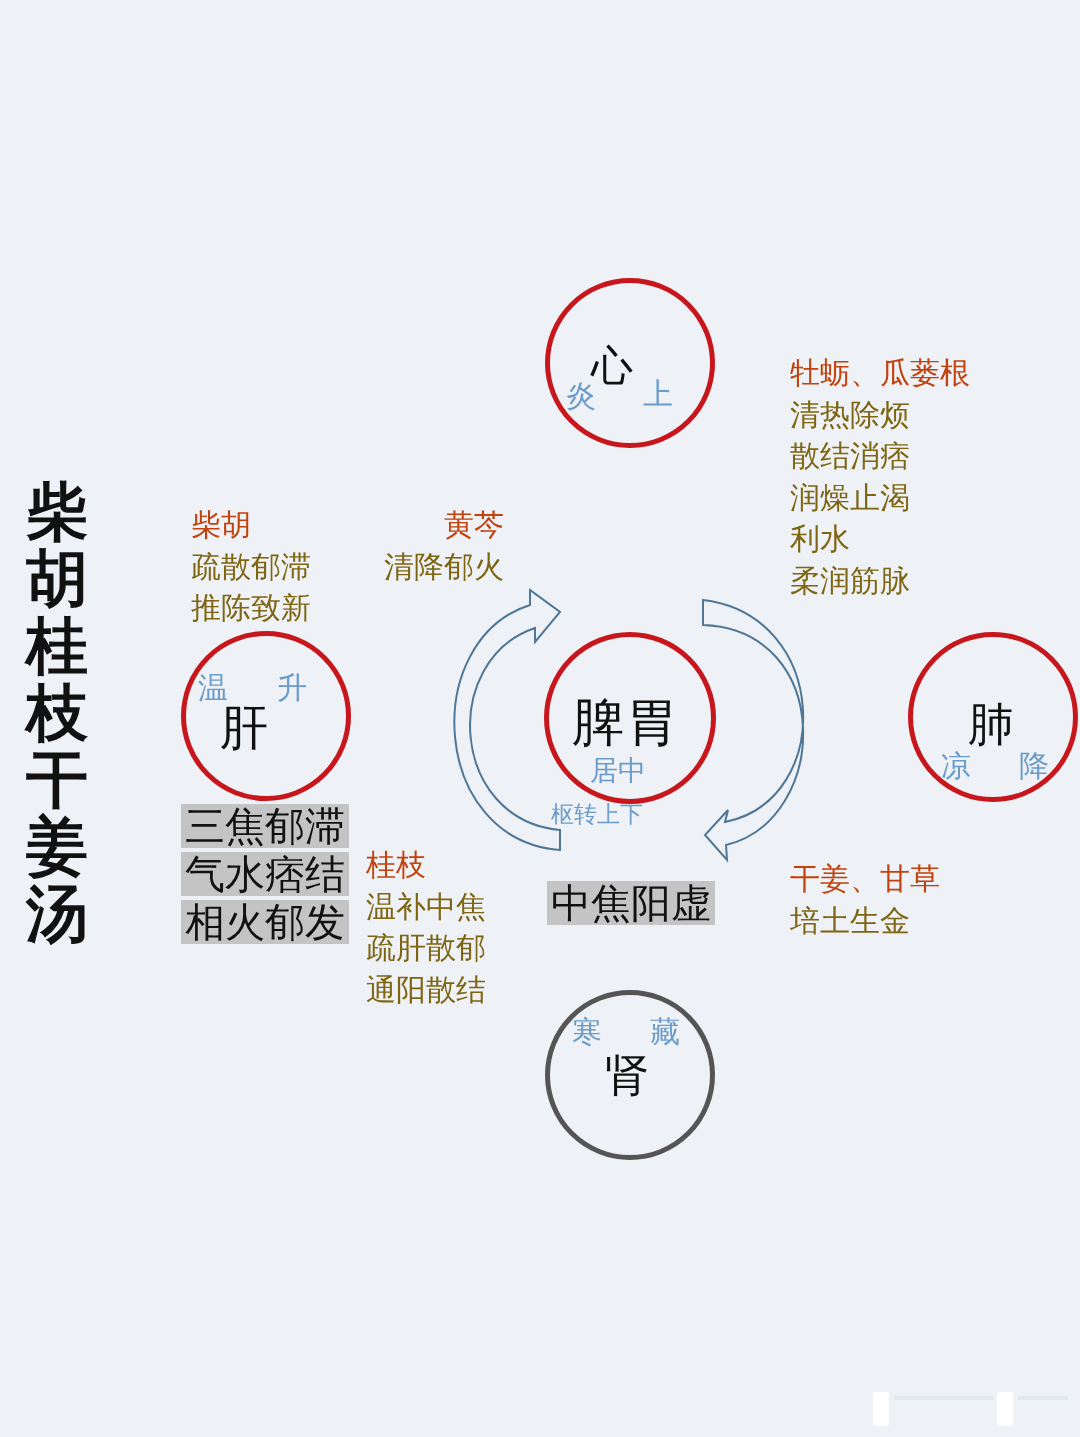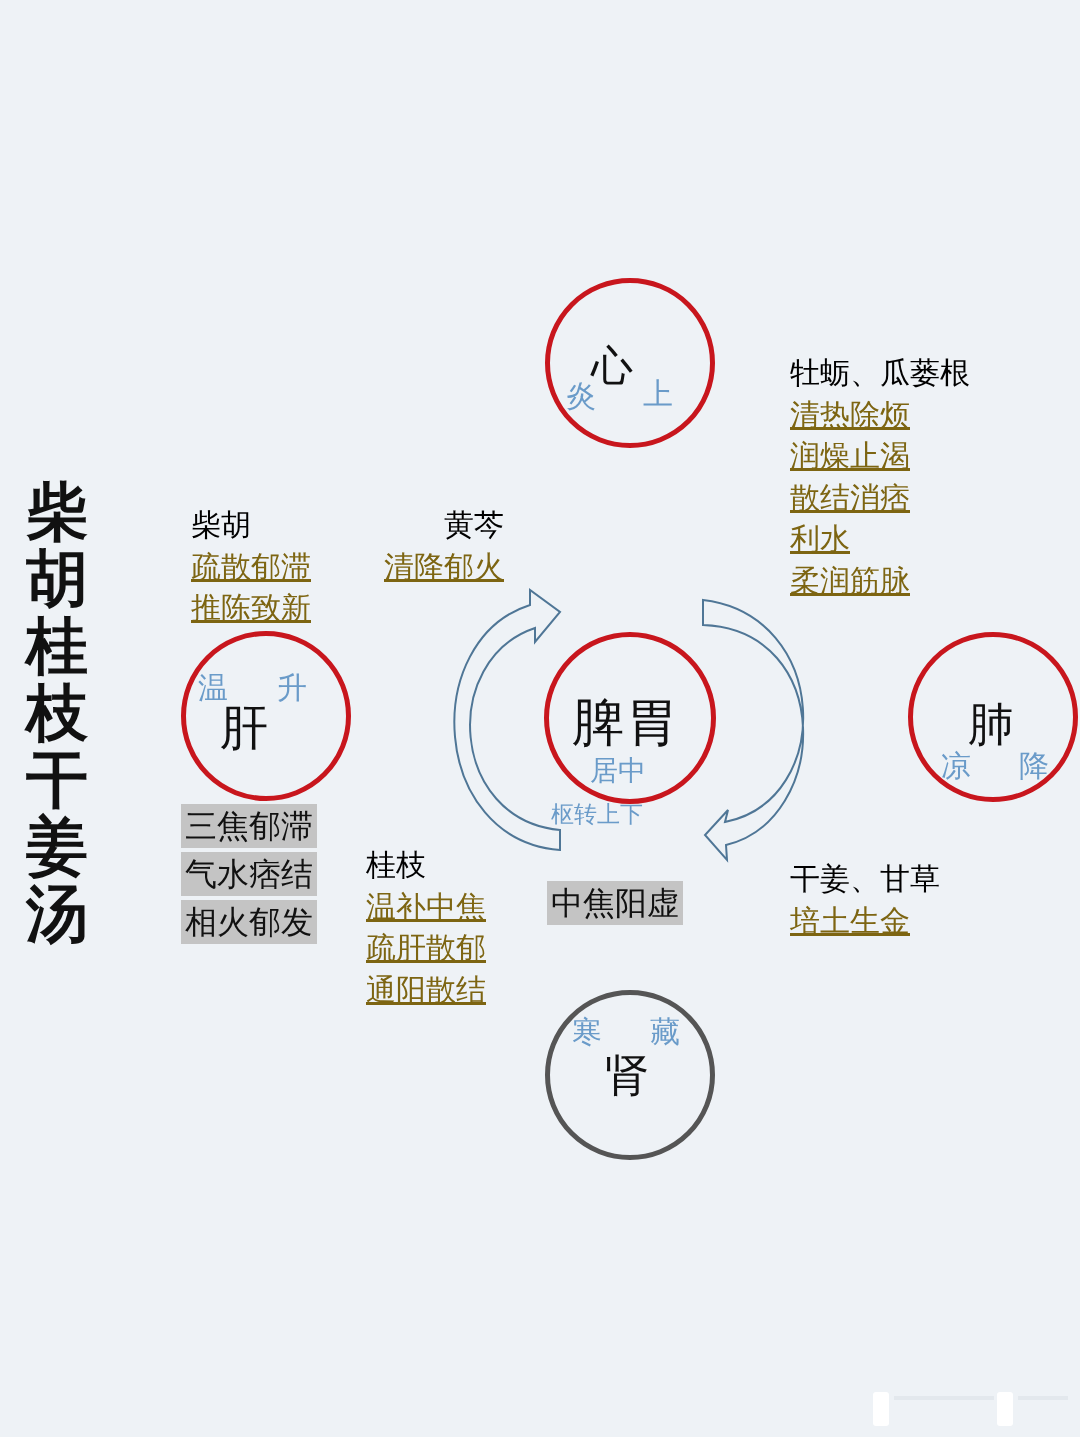--- a/index.html
+++ b/index.html
@@ -8,23 +8,23 @@
   .abs { position:absolute; }
   .title { left:22px; top:478px; width:70px; font-size:62px; line-height:67px; color:#111;
            font-weight:bold; text-align:center; }
   .title span { display:block; }
   .organ { position:absolute; border-radius:50%; box-sizing:border-box; }
   .organ.red { border:5px solid #c8161d; }
   .organ.dark { border:5px solid #555; }
   .organ-name { position:absolute; color:#111; font-family:"DejaVu Sans","Liberation Sans",sans-serif; }
   .qual { position:absolute; color:#6a9bc9; font-size:30px; font-family:"DejaVu Sans","Liberation Sans",sans-serif; }
   .herb-block { position:absolute; font-size:30px; line-height:41.5px; }
-  .herb-name { color:#000000; display:block; }
-  .effect { color:#7d6512; display:block;text-decoration:underline; }
-  .gray-box { position:absolute; background:#c4c4c4; color:#111; font-size:32px; line-height:44px;
+  .herb-name { color:#c2410c; display:block; }
+  .effect { color:#7d6512; display:block; }
+  .gray-box { position:absolute; background:#c4c4c4; color:#111; font-size:40px; line-height:44px;
               padding:0 4px; font-family:"DejaVu Sans","Liberation Sans",sans-serif; }
   .gray-stack .gray-box { position:relative; display:block; margin-bottom:4px; }
   svg.arrows { position:absolute; left:0; top:0; }
   .pager { position:absolute; left:870px; top:1390px; width:200px; height:36px; }
   .pager .dot { position:absolute; top:2px; width:16px; height:34px; background:#fff; border-radius:3px; }
   .pager .bar { position:absolute; top:6px; height:4px; background:#e3e8ed; }
 </style>
 </head>
 <body>
 
@@ -77,22 +77,22 @@
 </div>
 
 <div class="herb-block" style="left:384px;top:504px;text-align:right;">
   <span class="herb-name">黄芩</span>
   <span class="effect">清降郁火</span>
 </div>
 
 <div class="herb-block" style="left:790px;top:352px;">
   <span class="herb-name">牡蛎、瓜蒌根</span>
   <span class="effect">清热除烦</span>
+  <span class="effect">散结消痞</span>
   <span class="effect">润燥止渴</span>
-  <span class="effect">散结消痞</span>
   <span class="effect">利水</span>
   <span class="effect">柔润筋脉</span>
 </div>
 
 <div class="herb-block" style="left:366px;top:844px;">
   <span class="herb-name">桂枝</span>
   <span class="effect">温补中焦</span>
   <span class="effect">疏肝散郁</span>
   <span class="effect">通阳散结</span>
 </div>

